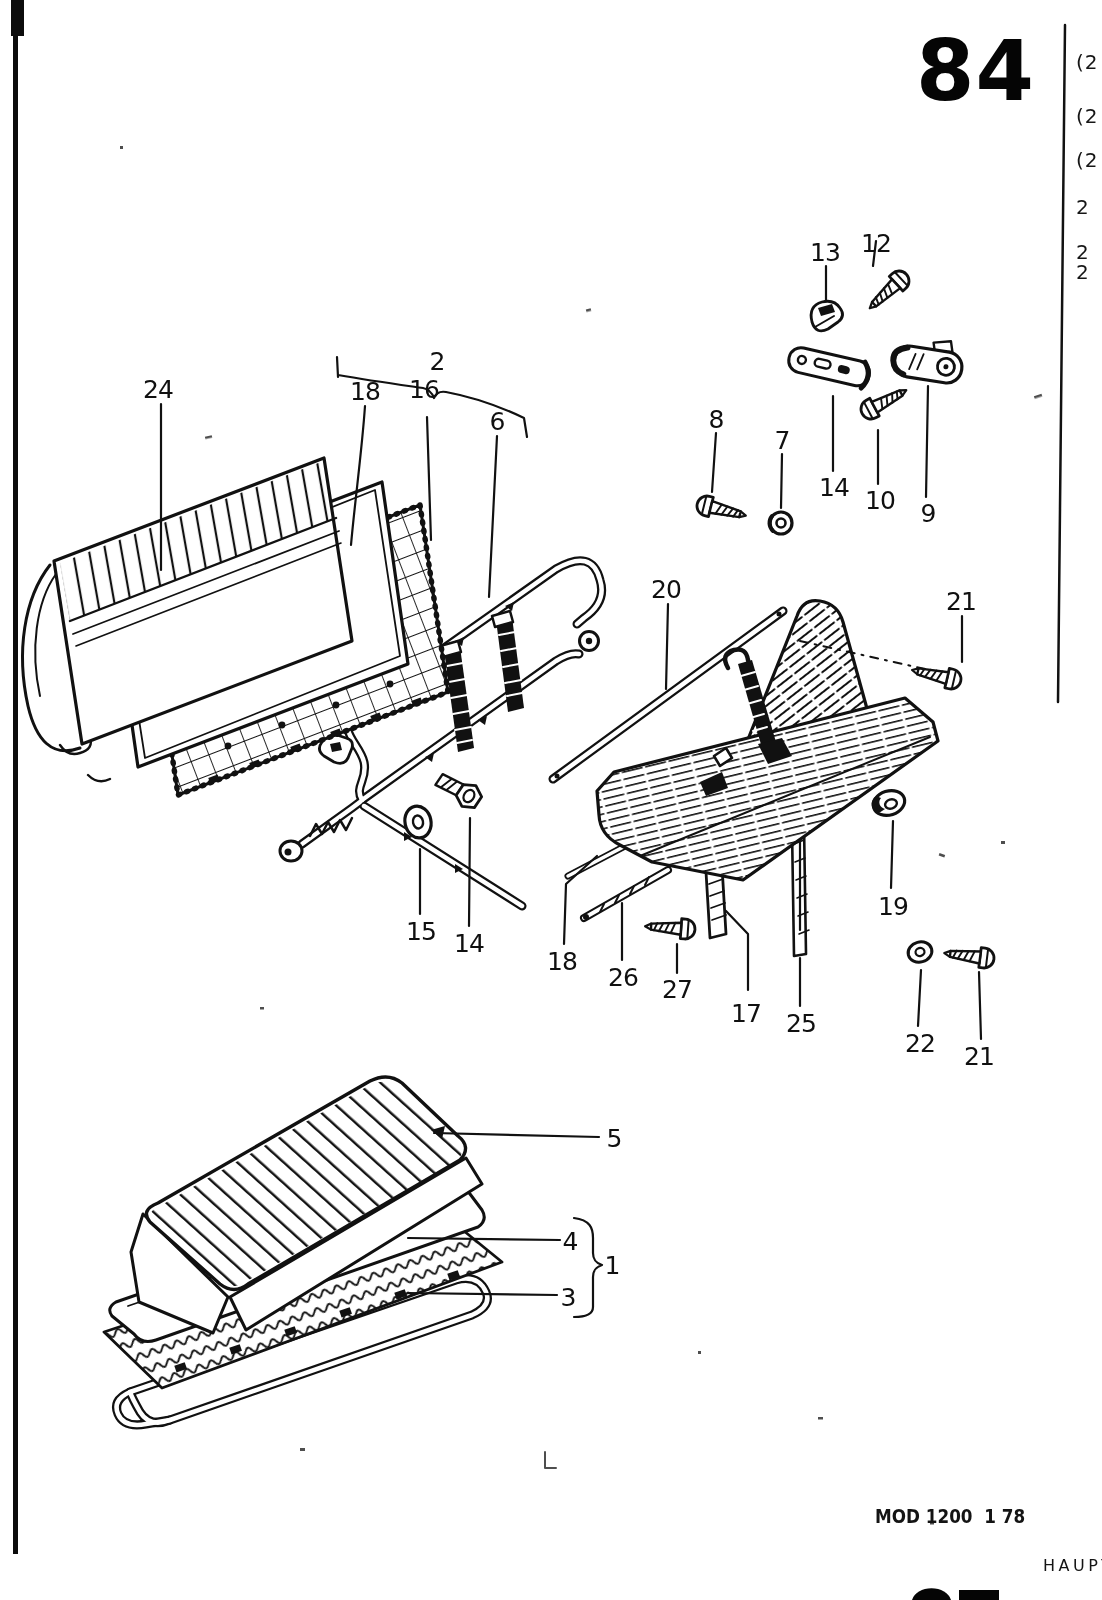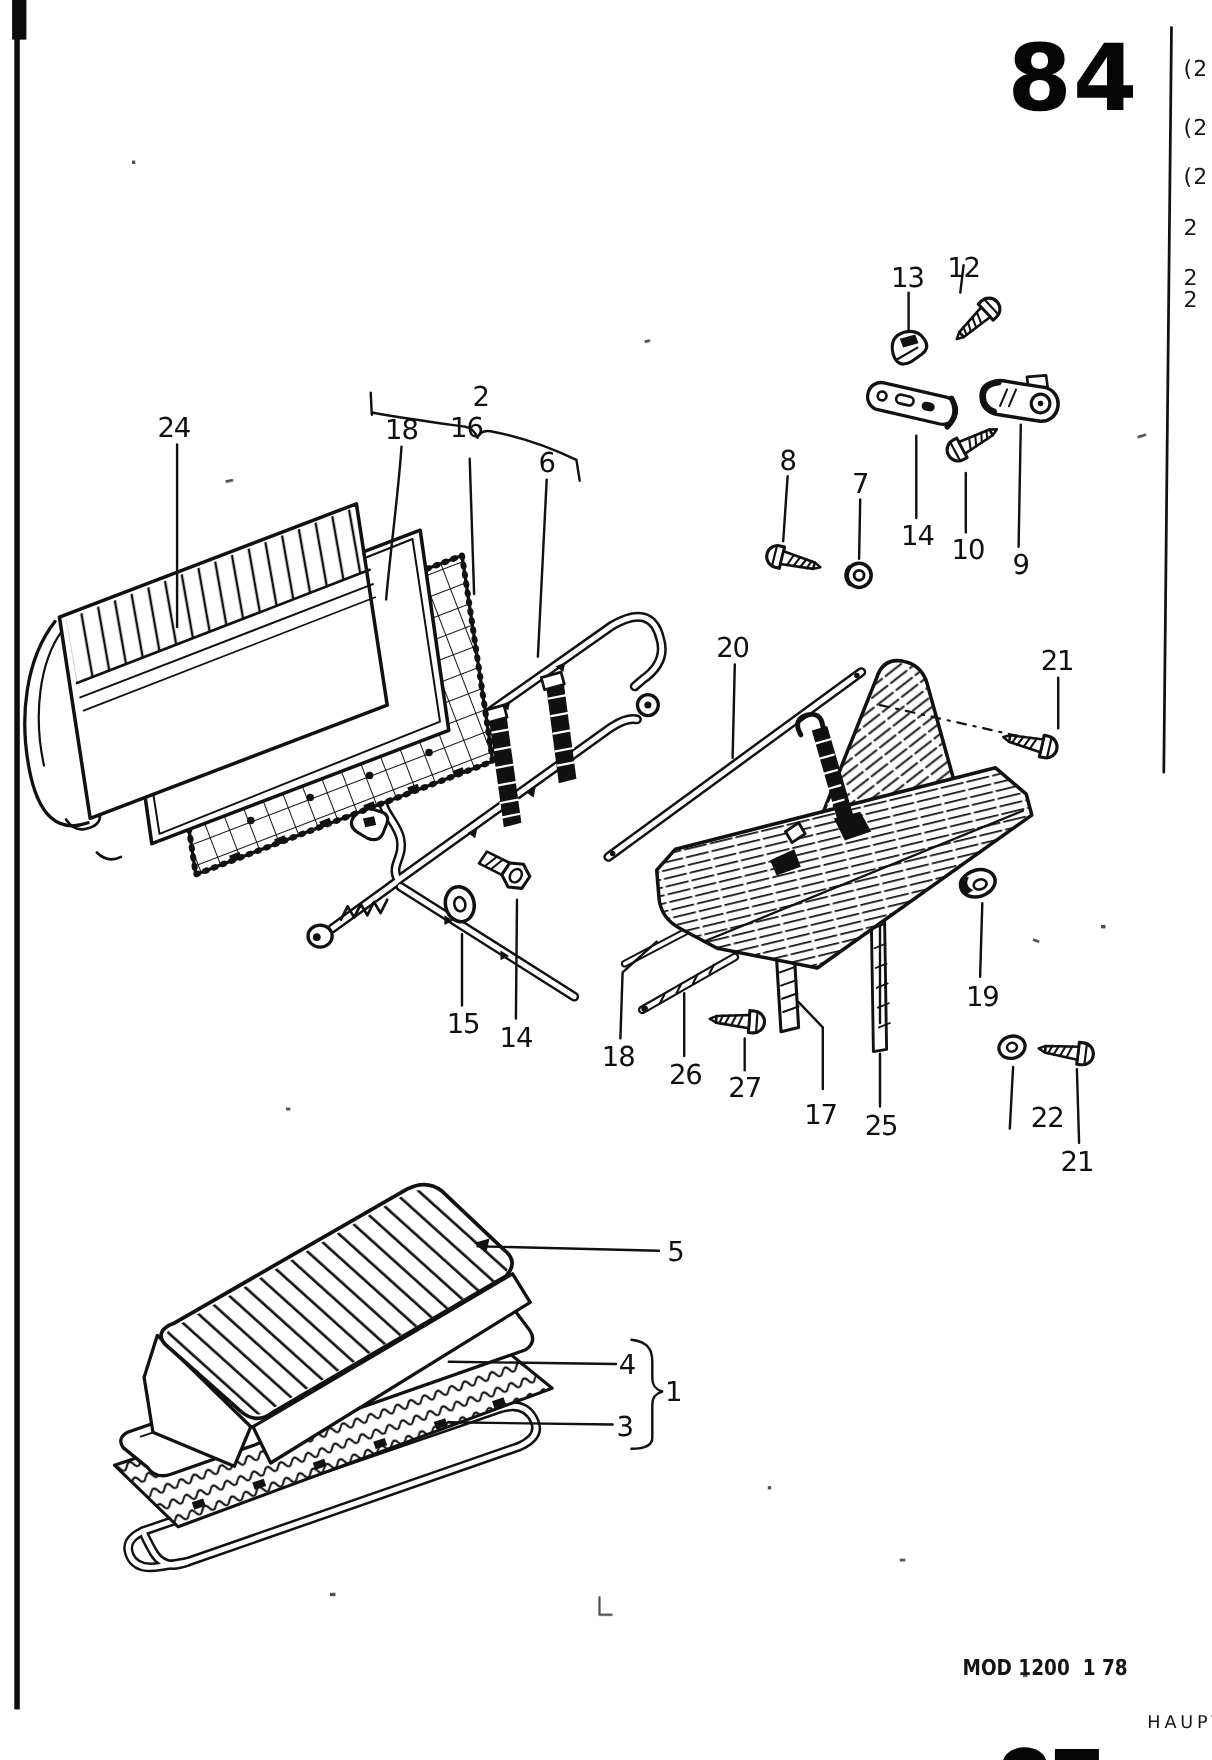--- a/index.html
+++ b/index.html
@@ -395,21 +395,21 @@
       <div class="part-label" style="left: 666px; top: 589px;">20</div>
       <div class="part-label" style="left: 961px; top: 601px;">21</div>
       <div class="part-label" style="left: 421px; top: 931px;">15</div>
       <div class="part-label" style="left: 469px; top: 943px;">14</div>
       <div class="part-label" style="left: 562px; top: 961px;">18</div>
       <div class="part-label" style="left: 623px; top: 977px;">26</div>
       <div class="part-label" style="left: 677px; top: 989px;">27</div>
       <div class="part-label" style="left: 746px; top: 1013px;">17</div>
       <div class="part-label" style="left: 801px; top: 1023px;">25</div>
       <div class="part-label" style="left: 893px; top: 906px;">19</div>
-      <div class="part-label" style="left: 920px; top: 1016px; margin-left: 32px;">22</div>
+      <div class="part-label" style="left: 920px; top: 1043px;">22</div>
       <div class="part-label" style="left: 979px; top: 1056px;">21</div>
       <div class="part-label" style="left: 614px; top: 1138px;">5</div>
       <div class="part-label" style="left: 570px; top: 1241px;">4</div>
       <div class="part-label" style="left: 612px; top: 1265px;">1</div>
       <div class="part-label" style="left: 568px; top: 1297px;">3</div>
     </div>
 
   <div id="margin-notes">
       <div class="margin-note" style="top: 50px;">(2</div>
       <div class="margin-note" style="top: 104px;">(2</div>

